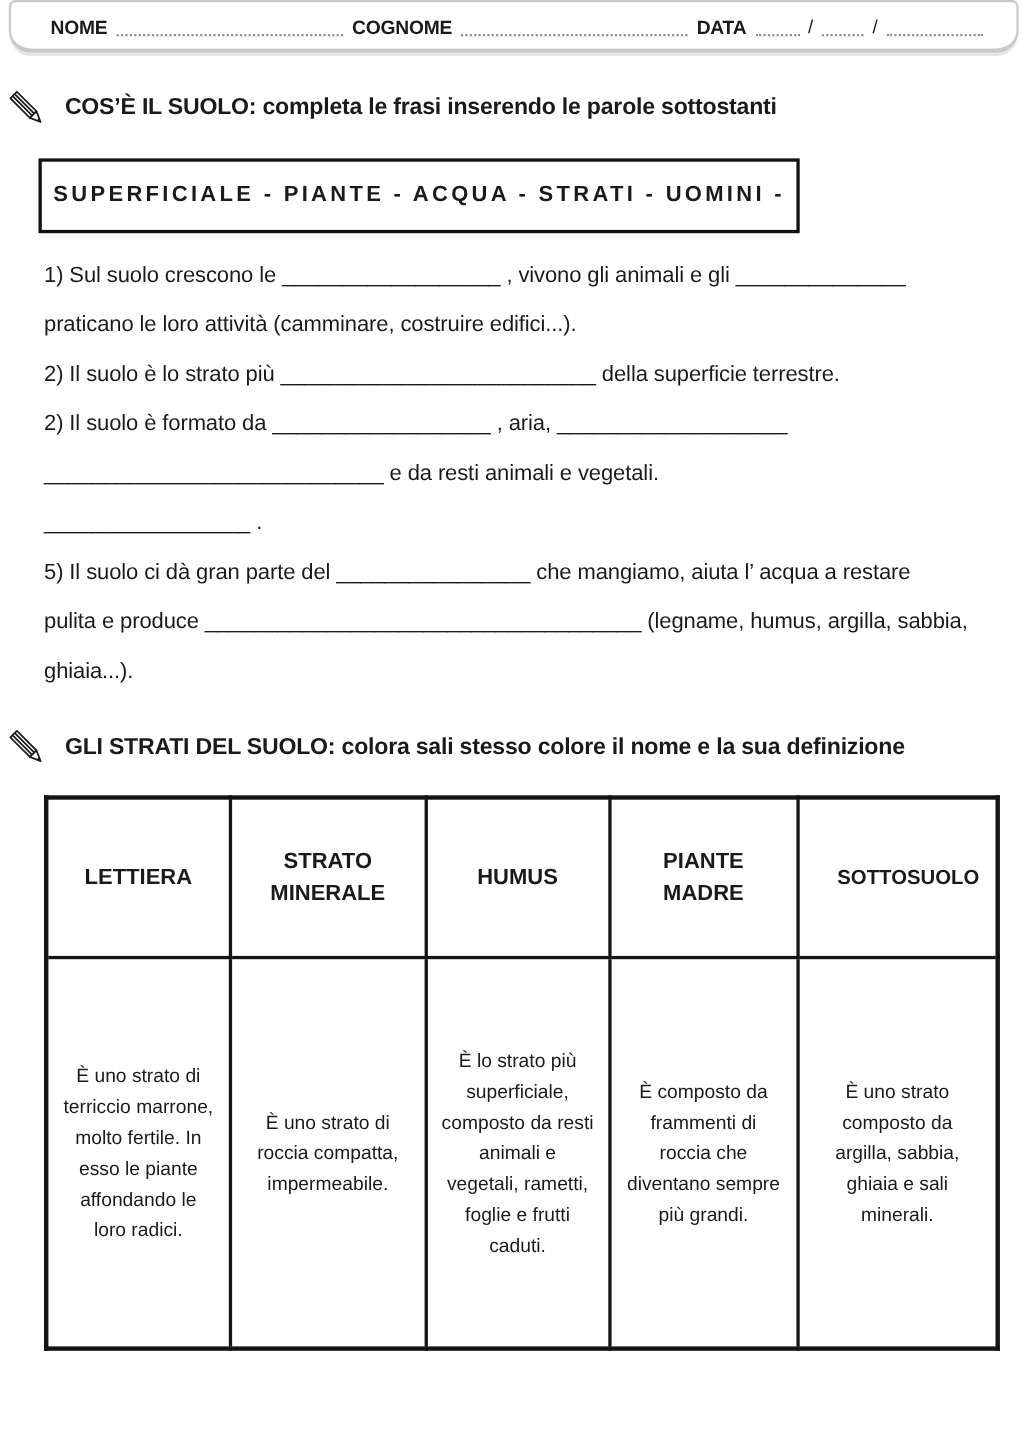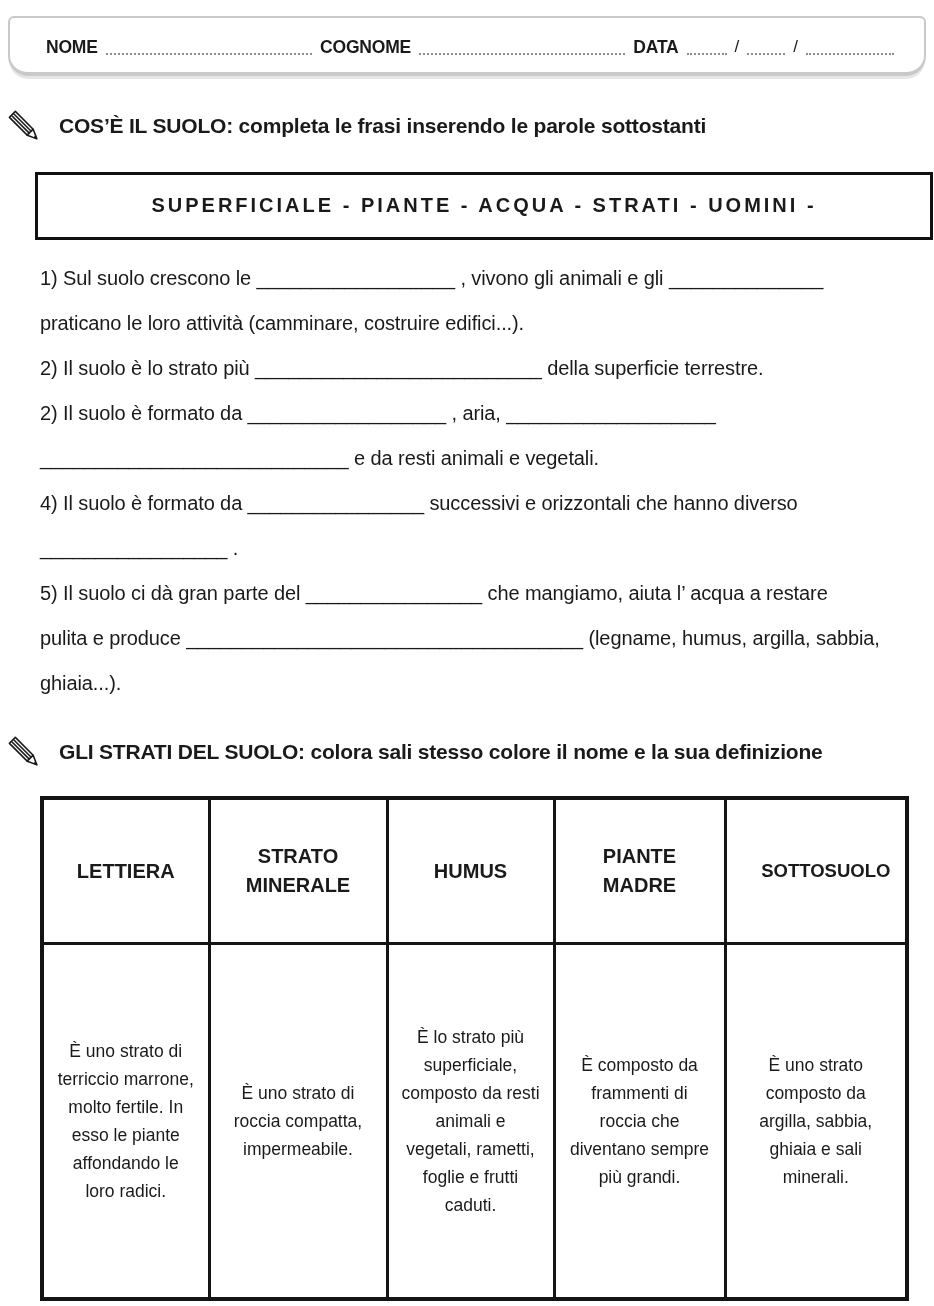--- a/index.html
+++ b/index.html
@@ -3,21 +3,21 @@
 <meta charset="utf-8">
 <style>
   html,body{margin:0;padding:0;}
   body{
     width:934px;height:1306px;background:#ffffff;
     font-family:"Liberation Sans",sans-serif;color:#1a1a1a;
     overflow:hidden;position:relative;
   }
   
   .header-box{
-    box-sizing:border-box;margin:16px 8px;height:60px;
+    box-sizing:border-box;margin:0 8px;height:48px;
     border:2px solid #c9c9c9;border-bottom-width:4px;
     border-radius:6px 6px 20px 20px;
     box-shadow:0 4px 0 -1px #e6e6e6;
     display:flex;align-items:center;padding:4px 30px 0 36px;
   }
   .hlabel{font-weight:700;font-size:17.5px;white-space:nowrap;letter-spacing:-0.2px;}
   .leader{border-bottom:2px dotted #8d8d8d;height:13px;margin:0 8px;}
   .leader.grow{flex:1;}
   .leader.s1{width:40px;}
   .leader.s2{width:38px;}
@@ -27,21 +27,21 @@
   .sec-title{
     display:flex;align-items:flex-start;gap:13px;
     margin:34px 8px 0 4px;
   }
   .sec-title .pencil{flex:0 0 auto;margin-top:-4px;}
   .sec-title h2{
     margin:4px 0 0 0;font-size:21px;font-weight:700;letter-spacing:-0.2px;
   }
   
   .word-bank{
-    box-sizing:border-box;margin:24px 0 0 35px;width:898px;
+    box-sizing:border-box;margin:24px 0 0 35px;width:692px;
     border:3px solid #111111;text-align:center;
     padding:8px 10px 10px;
     font-weight:700;font-size:20px;letter-spacing:3px;line-height:44px;
   }
   
   .fill{margin:16px 0 0 40px;font-size:20px;line-height:45px;}
   .fill-line{white-space:nowrap;letter-spacing:-0.1px;}
   
   .strati-table{
     border-collapse:collapse;table-layout:fixed;
@@ -88,21 +88,20 @@
 <div class="word-bank">
   <div>SUPERFICIALE - PIANTE - ACQUA - STRATI - UOMINI -</div>
 </div>
 
 <div class="fill">
   <div class="fill-line">1) Sul suolo crescono le __________________ , vivono gli animali e gli ______________</div>
   <div class="fill-line">praticano le loro attività (camminare, costruire edifici...).</div>
   <div class="fill-line">2) Il suolo è lo strato più __________________________ della superficie terrestre.</div>
   <div class="fill-line">2) Il suolo è formato da __________________ , aria, ___________________</div>
   <div class="fill-line">____________________________ e da resti animali e vegetali.</div>
-  <div class="fill-line">4) Il suolo è formato da ________________ successivi e orizzontali che hanno diverso</div>
   <div class="fill-line">_________________ .</div>
   <div class="fill-line">5) Il suolo ci dà gran parte del ________________ che mangiamo, aiuta l’ acqua a restare</div>
   <div class="fill-line">pulita e produce ____________________________________ (legname, humus, argilla, sabbia,</div>
   <div class="fill-line">ghiaia...).</div>
 </div>
 
 <div class="sec-title" style="margin-top:30px;">
   <svg class="pencil" viewBox="0 0 40 40" width="42" height="42">
     <g transform="rotate(-45 20 20)" fill="none" stroke="#1a1a1a" stroke-width="1.5" stroke-linejoin="round">
       <rect x="16" y="3" width="8" height="24" fill="#ffffff"></rect>

